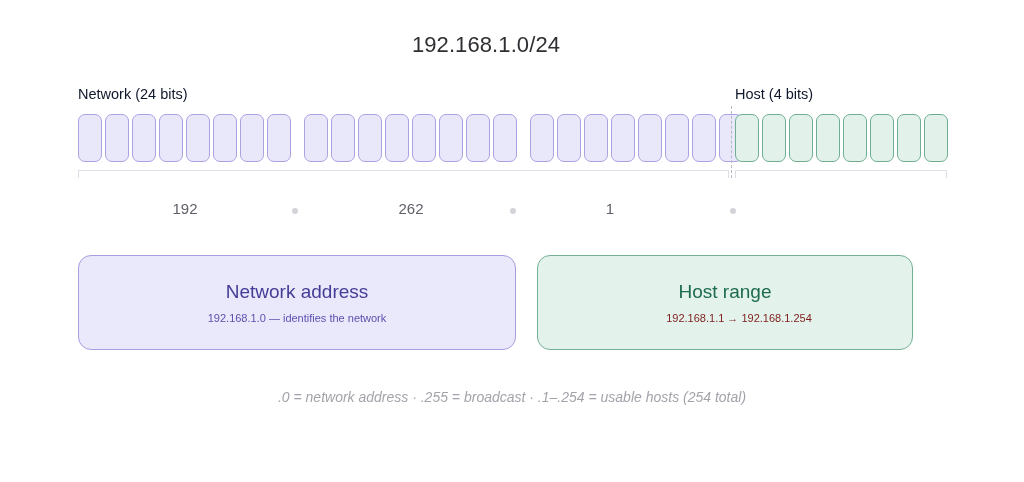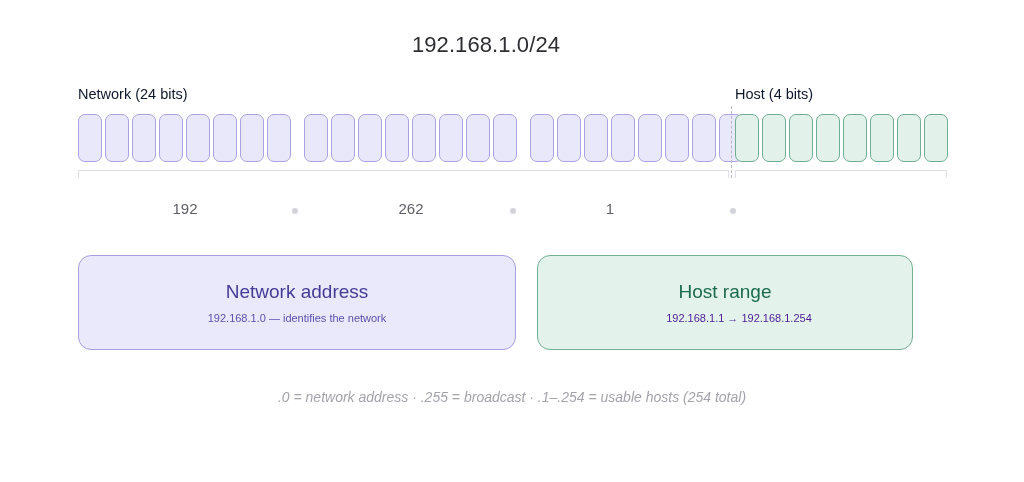--- a/index.html
+++ b/index.html
@@ -145,21 +145,21 @@
     left: 537px;
     width: 376px;
     background: #e3f2ea;
     border: 1.6px solid #74b094;
   }
   .card-title { font-size: 19px; }
   .card-sub   { font-size: 11px; }
   .card.network .card-title { color: #453c96; }
   .card.network .card-sub   { color: #5a51ae; }
   .card.host .card-title    { color: #1d6b4e; }
-  .card.host .card-sub      { color: #4c1d95; margin-left: 28px; }
+  .card.host .card-sub      { color: #7f1d1d; margin-left: 28px; }
 
   
   .footer {
     position: absolute;
     left: 0;
     top: 389px;
     width: 1024px;
     text-align: center;
     font-size: 14px;
     color: #a3a3ab;

